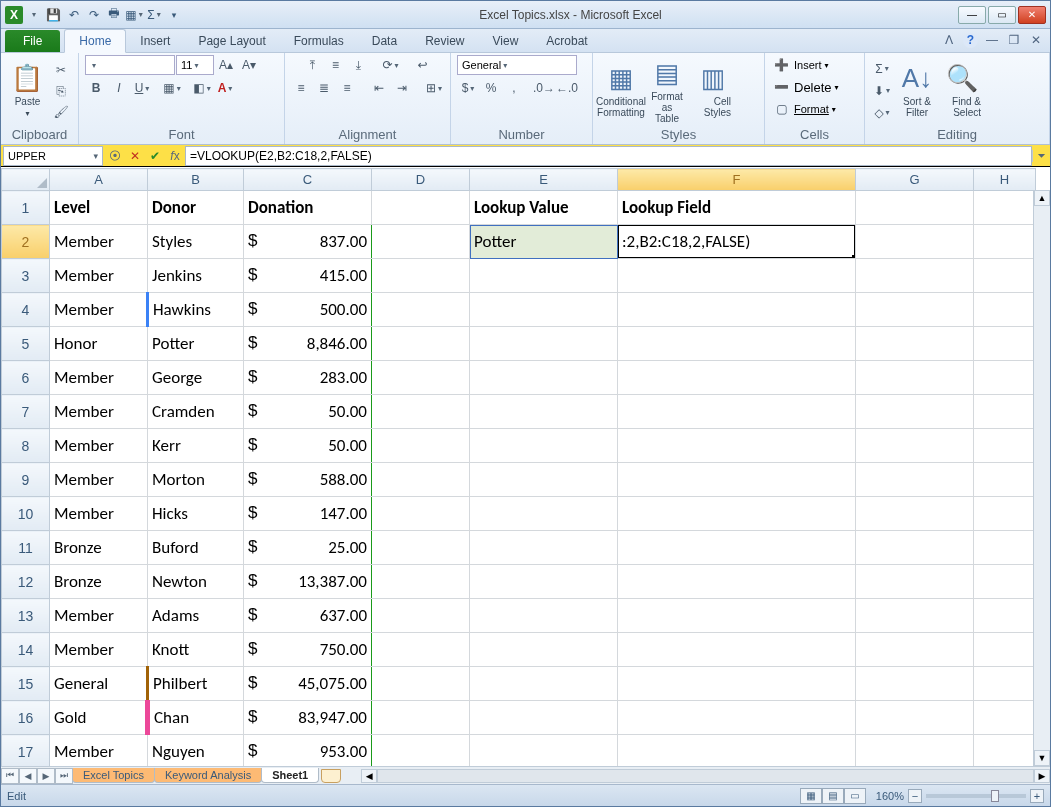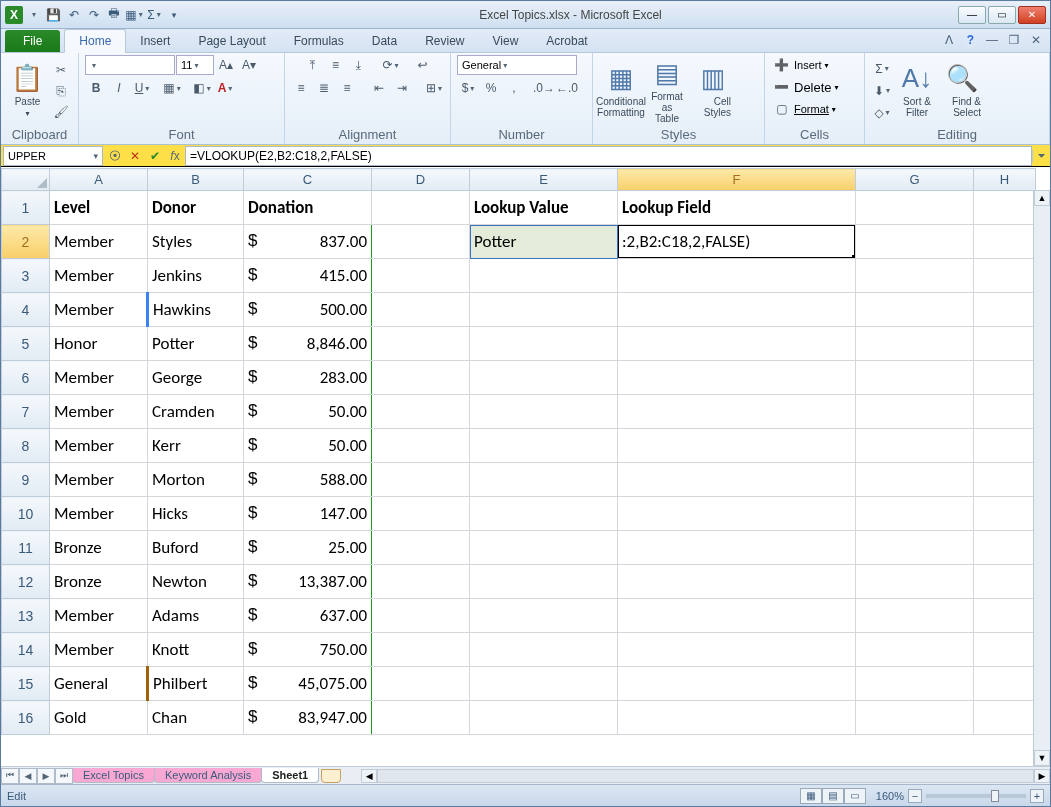--- a/index.html
+++ b/index.html
@@ -69,21 +69,21 @@
 .edit-cell .edit-border { position:absolute; inset:-1px; border:2px solid #000; pointer-events:none;}
 .edit-cell .handle { position:absolute; right:-3px; bottom:-3px; width:6px; height:6px; background:#000;}
 
 .selectall-box { background: linear-gradient(#f4f8fc,#e2ebf4); border:1px solid #c0ccd8; width:48px; height:22px; position:relative;}
 .selectall-box::after { content:""; position:absolute; right:2px; bottom:2px; width:0; height:0; border-left:10px solid transparent; border-bottom:10px solid #b0bcc8;}
 
 
 .sheetbar { position:absolute; bottom:22px; left:0; right:0; height:18px; background:#e8eef4; border-top:1px solid #c0ccd8; display:flex; align-items:center; font-size:11px; }
 .sheetbar .nav { display:flex; }
 .sheetbar .nav .nb { width:18px; height:16px; border:1px solid #b0bcc8; display:flex; align-items:center; justify-content:center; font-size:9px; background:#f4f8fc; color:#567;}
-.sheetbar .tab { padding:1px 10px; border:1px solid #b0bcc8; border-top:none; background:#f9a8d4; margin-left:-1px; border-radius:0 0 4px 4px; color:#3a5a7a;}
+.sheetbar .tab { padding:1px 10px; border:1px solid #b0bcc8; border-top:none; background:#fdba74; margin-left:-1px; border-radius:0 0 4px 4px; color:#3a5a7a;}
 .sheetbar .tab.active { background:#fff; font-weight:bold; color:#222;}
 .sheetbar .newtab { width:20px; height:14px; margin-left:2px; border:1px solid #c8a060; background:#fdf0d0; border-radius:0 0 4px 4px;}
 .sheetbar .hscroll { flex:1; margin-left:20px; display:flex; align-items:center; }
 .sheetbar .hscroll .track { flex:1; height:14px; background:#e0e6ec; border:1px solid #c0ccd8; }
 .sheetbar .hscroll .arr { width:16px; height:14px; border:1px solid #c0ccd8; background:#eef3f8; display:flex; align-items:center; justify-content:center; font-size:9px;}
 
 .statusbar { position:absolute; bottom:0; left:0; right:0; height:22px; background: linear-gradient(#dbe6f2,#c8d8ea); border-top:1px solid #a8b8cc; display:flex; align-items:center; font-size:11px; color:#3a5a7a; padding:0 6px; justify-content:space-between;}
 .statusbar .views { display:flex; gap:0; }
 .statusbar .views .vb { width:22px; height:16px; border:1px solid #9ab; background:#eef3f8; display:flex; align-items:center; justify-content:center; font-size:10px;}
 .statusbar .zoom { display:flex; align-items:center; gap:4px; }
@@ -486,22 +486,33 @@
           <td class="cell money" style="border-right:1px solid #1a9a1a;"><span class="dollar">$</span>45,075.00</td>
           <td class="cell"></td>
           <td class="cell"></td>
           <td class="cell"></td>
           <td class="cell"></td>
           <td class="cell"></td>
         </tr>
         <tr>
           <td class="rowhdr">16</td>
           <td class="cell">Gold</td>
-          <td class="cell" style="border-left:1px solid #ec4899;">Chan</td>
+          <td class="cell" style="border-left:5px solid #ec4899;">Chan</td>
           <td class="cell money" style="border-right:1px solid #1a9a1a;"><span class="dollar">$</span>83,947.00</td>
+          <td class="cell"></td>
+          <td class="cell"></td>
+          <td class="cell"></td>
+          <td class="cell"></td>
+          <td class="cell"></td>
+        </tr>
+        <tr>
+          <td class="rowhdr">17</td>
+          <td class="cell">Member</td>
+          <td class="cell" style="border-left:1px solid #1a9a1a;">Nguyen</td>
+          <td class="cell money" style="border-right:1px solid #1a9a1a;"><span class="dollar">$</span>953.00</td>
           <td class="cell"></td>
           <td class="cell"></td>
           <td class="cell"></td>
           <td class="cell"></td>
           <td class="cell"></td>
         </tr>
       </tbody>
     </table>
   <div class="vscroll">
     <div class="arr">▲</div>

